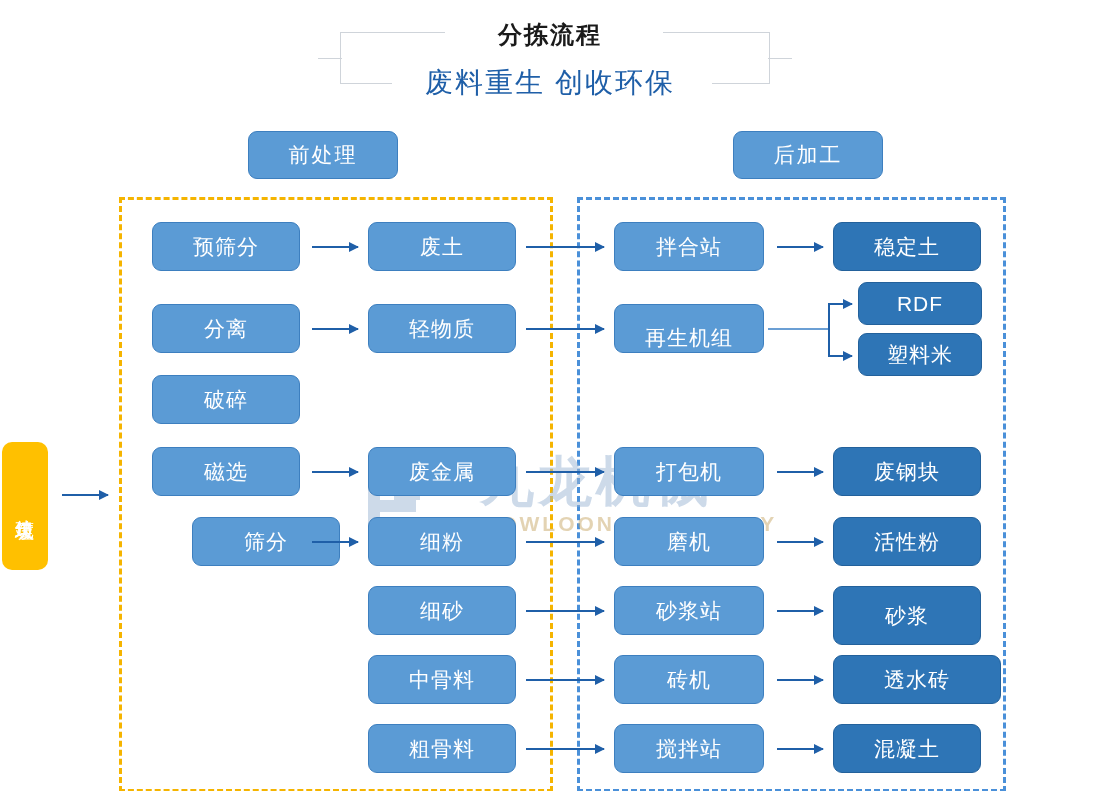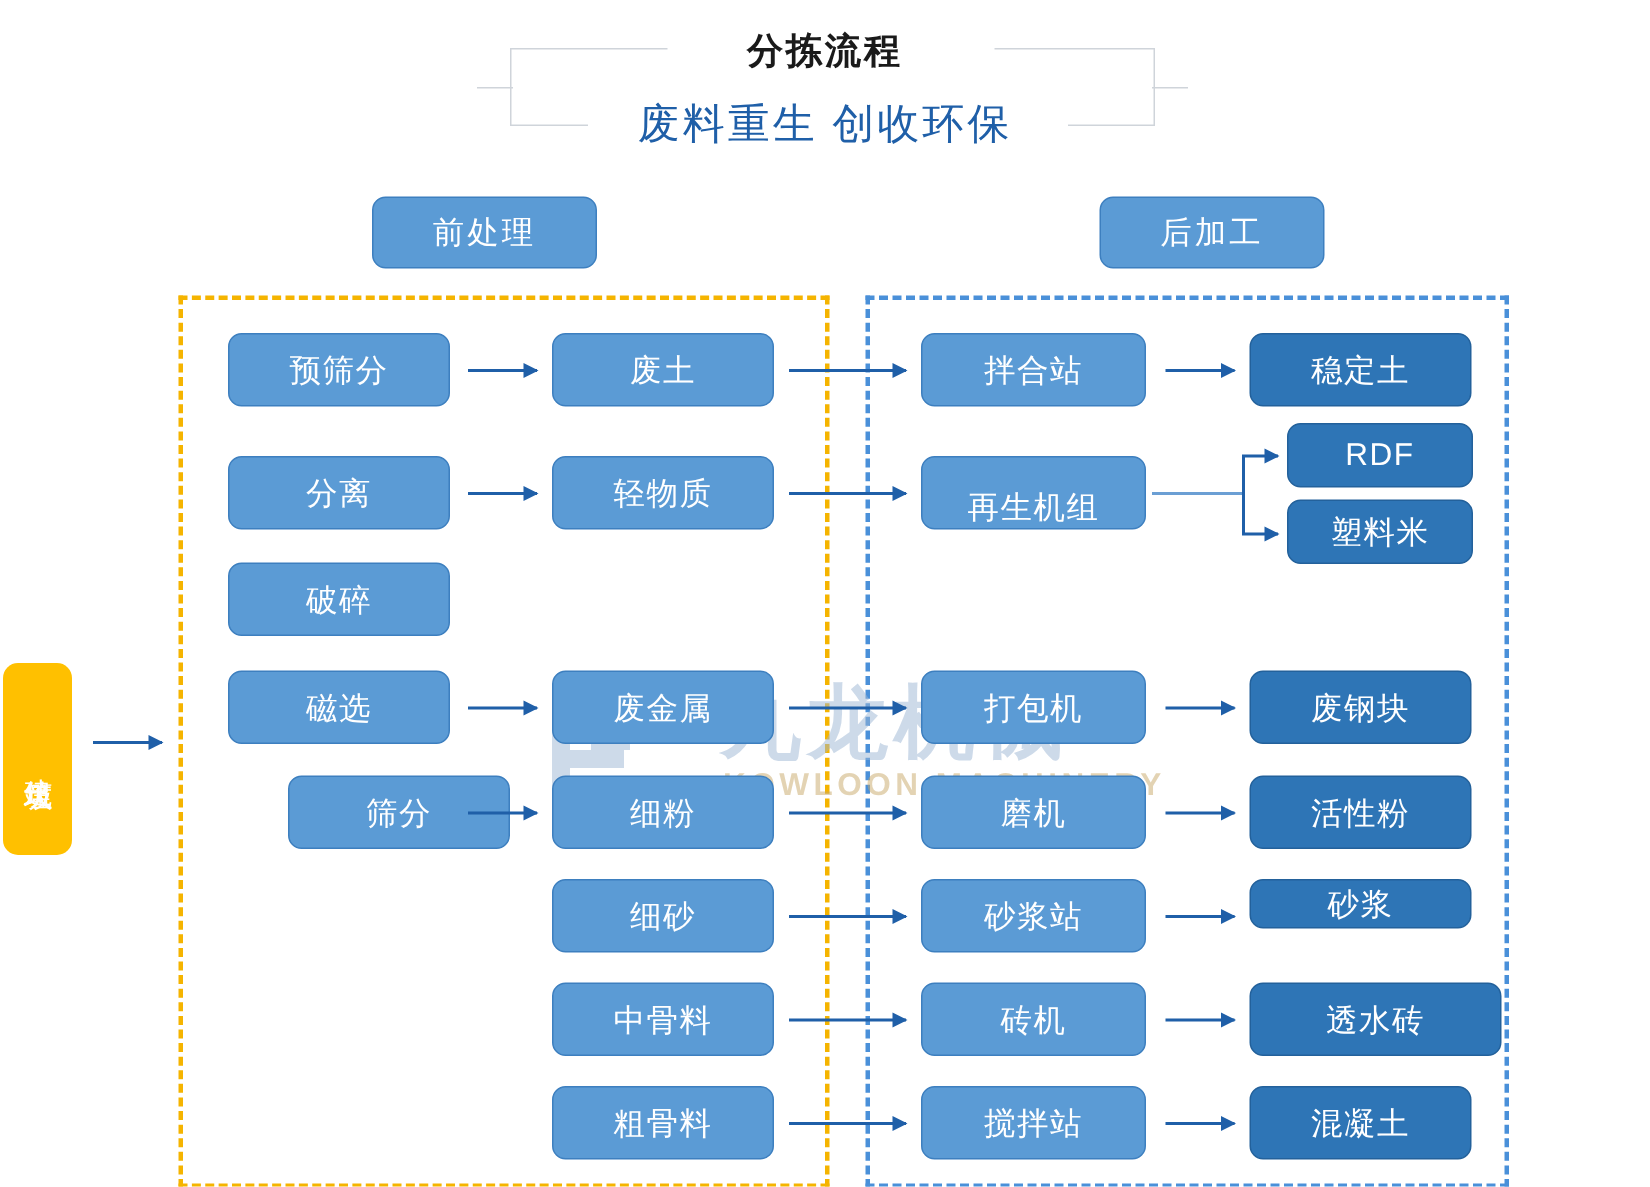--- a/index.html
+++ b/index.html
@@ -220,21 +220,21 @@
   </div>
   <div class="node c4" style="left:858px;top:333px;width:124px;height:43px;">
     <span>塑料米</span>
   </div>
   <div class="node c4" style="left:833px;top:447px;width:148px;height:49px;">
     <span>废钢块</span>
   </div>
   <div class="node c4" style="left:833px;top:517px;width:148px;height:49px;">
     <span>活性粉</span>
   </div>
-  <div class="node c4" style="left:833px;top:586px;width:148px;height:33px;">
+  <div class="node c4" style="left:833px;top:586px;width:148px;height:59px;">
     <span>砂浆</span>
   </div>
   <div class="node c4" style="left:833px;top:655px;width:168px;height:49px;">
     <span>透水砖</span>
   </div>
   <div class="node c4" style="left:833px;top:724px;width:148px;height:49px;">
     <span>混凝土</span>
   </div>
 
   <div class="arrow" style="left:312px;top:246px;width:46px;"></div>

